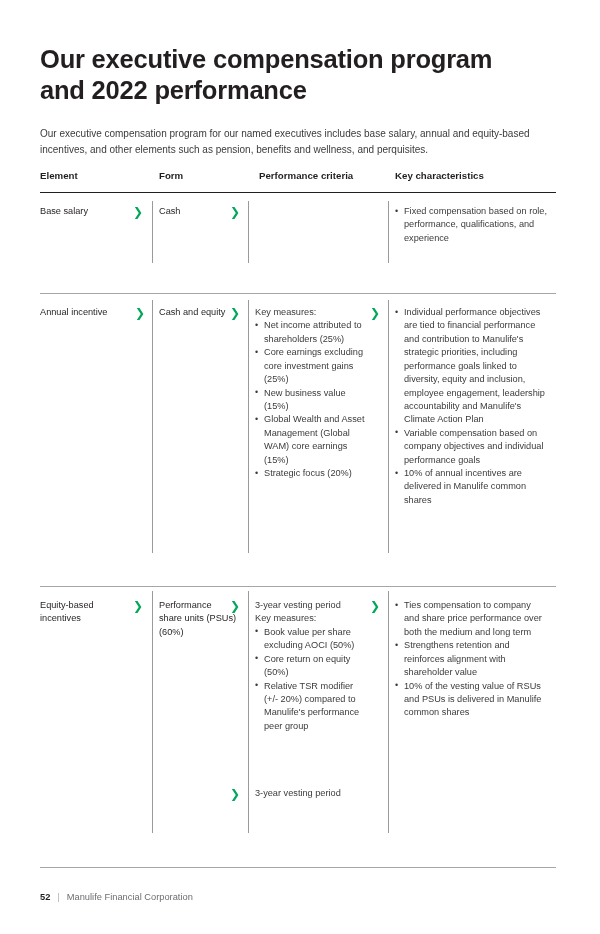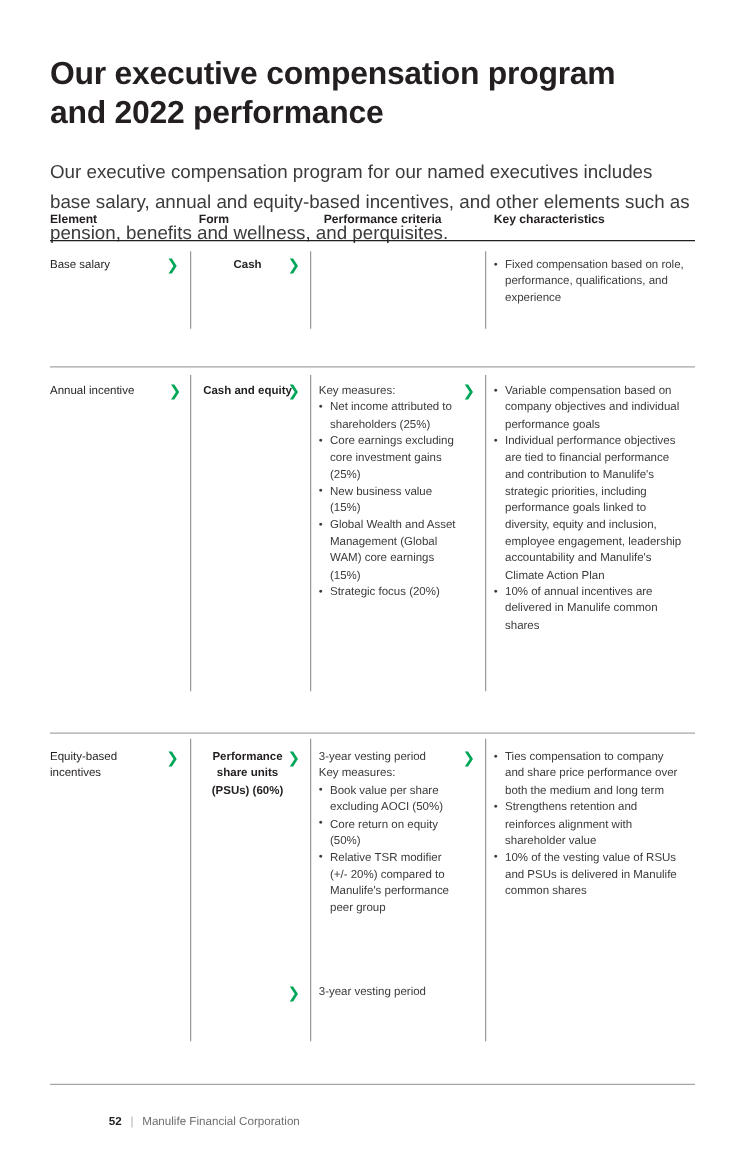--- a/index.html
+++ b/index.html
@@ -32,21 +32,21 @@
     line-height: 1.21;
     font-weight: 700;
     letter-spacing: -0.2px;
     color: #231f20;
   }
   .intro {
     position: absolute;
     left: 40px;
     top: 126px;
     width: 516px;
-    font-size: 15px;
+    font-size: 10px;
     line-height: 1.62;
     color: #3b3b3b;
   }
   
   .table {
     position: absolute;
     left: 40px;
     top: 170px;
     width: 516px;
   }
@@ -79,21 +79,21 @@
     padding: 12px 0 12px 0;
   }
   .cell {
     position: absolute;
     top: 12px;
     font-size: 9.2px;
     line-height: 1.46;
     color: #3b3b3b;
   }
   .cell.c0 { left: 0px;   width: 96px; font-weight: normal; color: #231f20; }
-  .cell.c1 { left: 119px; width: 78px; font-weight: bold; color: #231f20; text-align: center; }
+  .cell.c1 { left: 119px; width: 78px; font-weight: normal; color: #231f20; }
   .cell.c2 { left: 215px; width: 122px; }
   .cell.c3 { left: 355px; width: 161px; }
 
   
   .subcell { position: absolute; font-size: 9.2px; line-height: 1.46; color: #3b3b3b; }
 
   .chev {
     position: absolute;
     color: #00a758;
     font-size: 12px;
@@ -125,21 +125,20 @@
     color: #3b3b3b;
   }
   .km { margin: 0 0 0 0; }
 
   .footer {
     position: absolute;
     left: 40px;
     top: 892px;
     font-size: 9.3px;
     color: #6d6e71;
-    margin-left: 47px;
   }
   .footer .pg {
     font-weight: bold;
     color: #231f20;
     margin-right: 7px;
   }
   .footer .sep {
     color: #b0b0b0;
     margin-right: 7px;
   }
@@ -201,22 +200,22 @@
             <li>Core earnings excluding core investment gains (25%)</li>
             <li>New business value (15%)</li>
             <li>Global Wealth and Asset Management (Global WAM) core earnings (15%)</li>
             <li>Strategic focus (20%)</li>
           </ul>
         </div>
         <span class="chev" style="left:330px; top:13px;">❯</span>
 
         <div class="cell c3">
           <ul class="b">
+            <li>Individual performance objectives are tied to financial performance and contribution to Manulife's strategic priorities, including performance goals linked to diversity, equity and inclusion, employee engagement, leadership accountability and Manulife's Climate Action Plan</li>
             <li>Variable compensation based on company objectives and individual performance goals</li>
-            <li>Individual performance objectives are tied to financial performance and contribution to Manulife's strategic priorities, including performance goals linked to diversity, equity and inclusion, employee engagement, leadership accountability and Manulife's Climate Action Plan</li>
             <li>10% of annual incentives are delivered in Manulife common shares</li>
           </ul>
         </div>
       </div>
     </div>
 
     <div class="row">
       <div class="cells" style="height:256px;">
         <div class="vline" style="left:112px; top:4px; height:242px;"></div>
         <div class="vline" style="left:208px; top:4px; height:242px;"></div>

